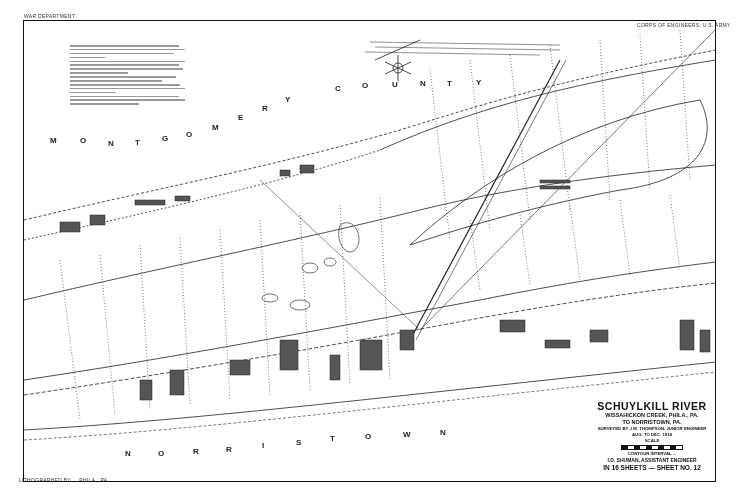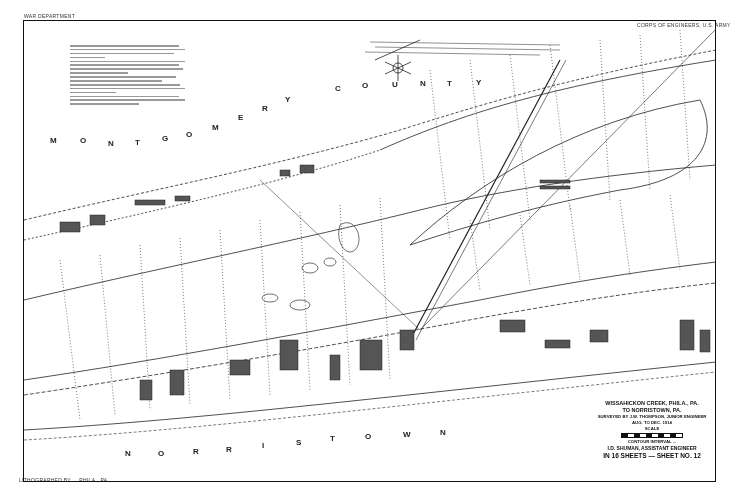--- a/index.html
+++ b/index.html
@@ -155,20 +155,21 @@
   <span class="county" style="left:193px;top:447px">R</span>
   <span class="county" style="left:226px;top:445px">R</span>
   <span class="county" style="left:262px;top:441px">I</span>
   <span class="county" style="left:296px;top:438px">S</span>
   <span class="county" style="left:330px;top:434px">T</span>
   <span class="county" style="left:365px;top:432px">O</span>
   <span class="county" style="left:403px;top:430px">W</span>
   <span class="county" style="left:440px;top:428px">N</span>
 
   <div class="title-block">
+    <div class="t-main">SCHUYLKILL RIVER</div>
     <div class="t-sub">WISSAHICKON CREEK, PHILA., PA.</div>
     <div class="t-sub">TO NORRISTOWN, PA.</div>
     <div class="t-small">SURVEYED BY J.W. THOMPSON, JUNIOR ENGINEER</div>
     <div class="t-small">AUG. TO DEC. 1914</div>
     <div class="t-small">SCALE</div>
     <div class="scalebar"></div>
     <div class="t-small">CONTOUR INTERVAL ...</div>
     <div class="t-small" style="font-size:5px">I.D. SHUMAN, ASSISTANT ENGINEER</div>
     <div class="t-sheet">IN 16 SHEETS — SHEET NO. 12</div>
   </div>

